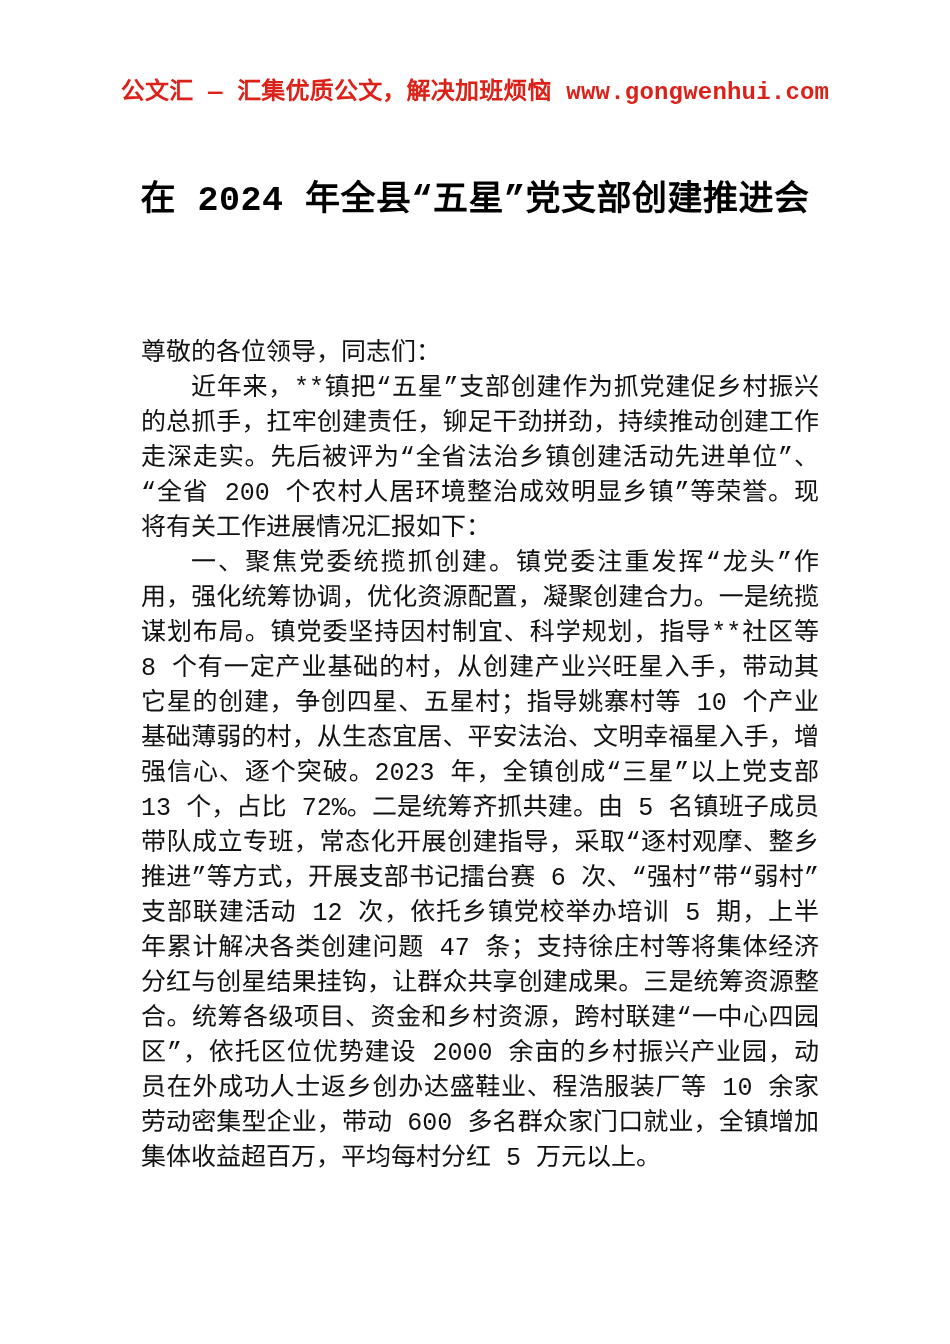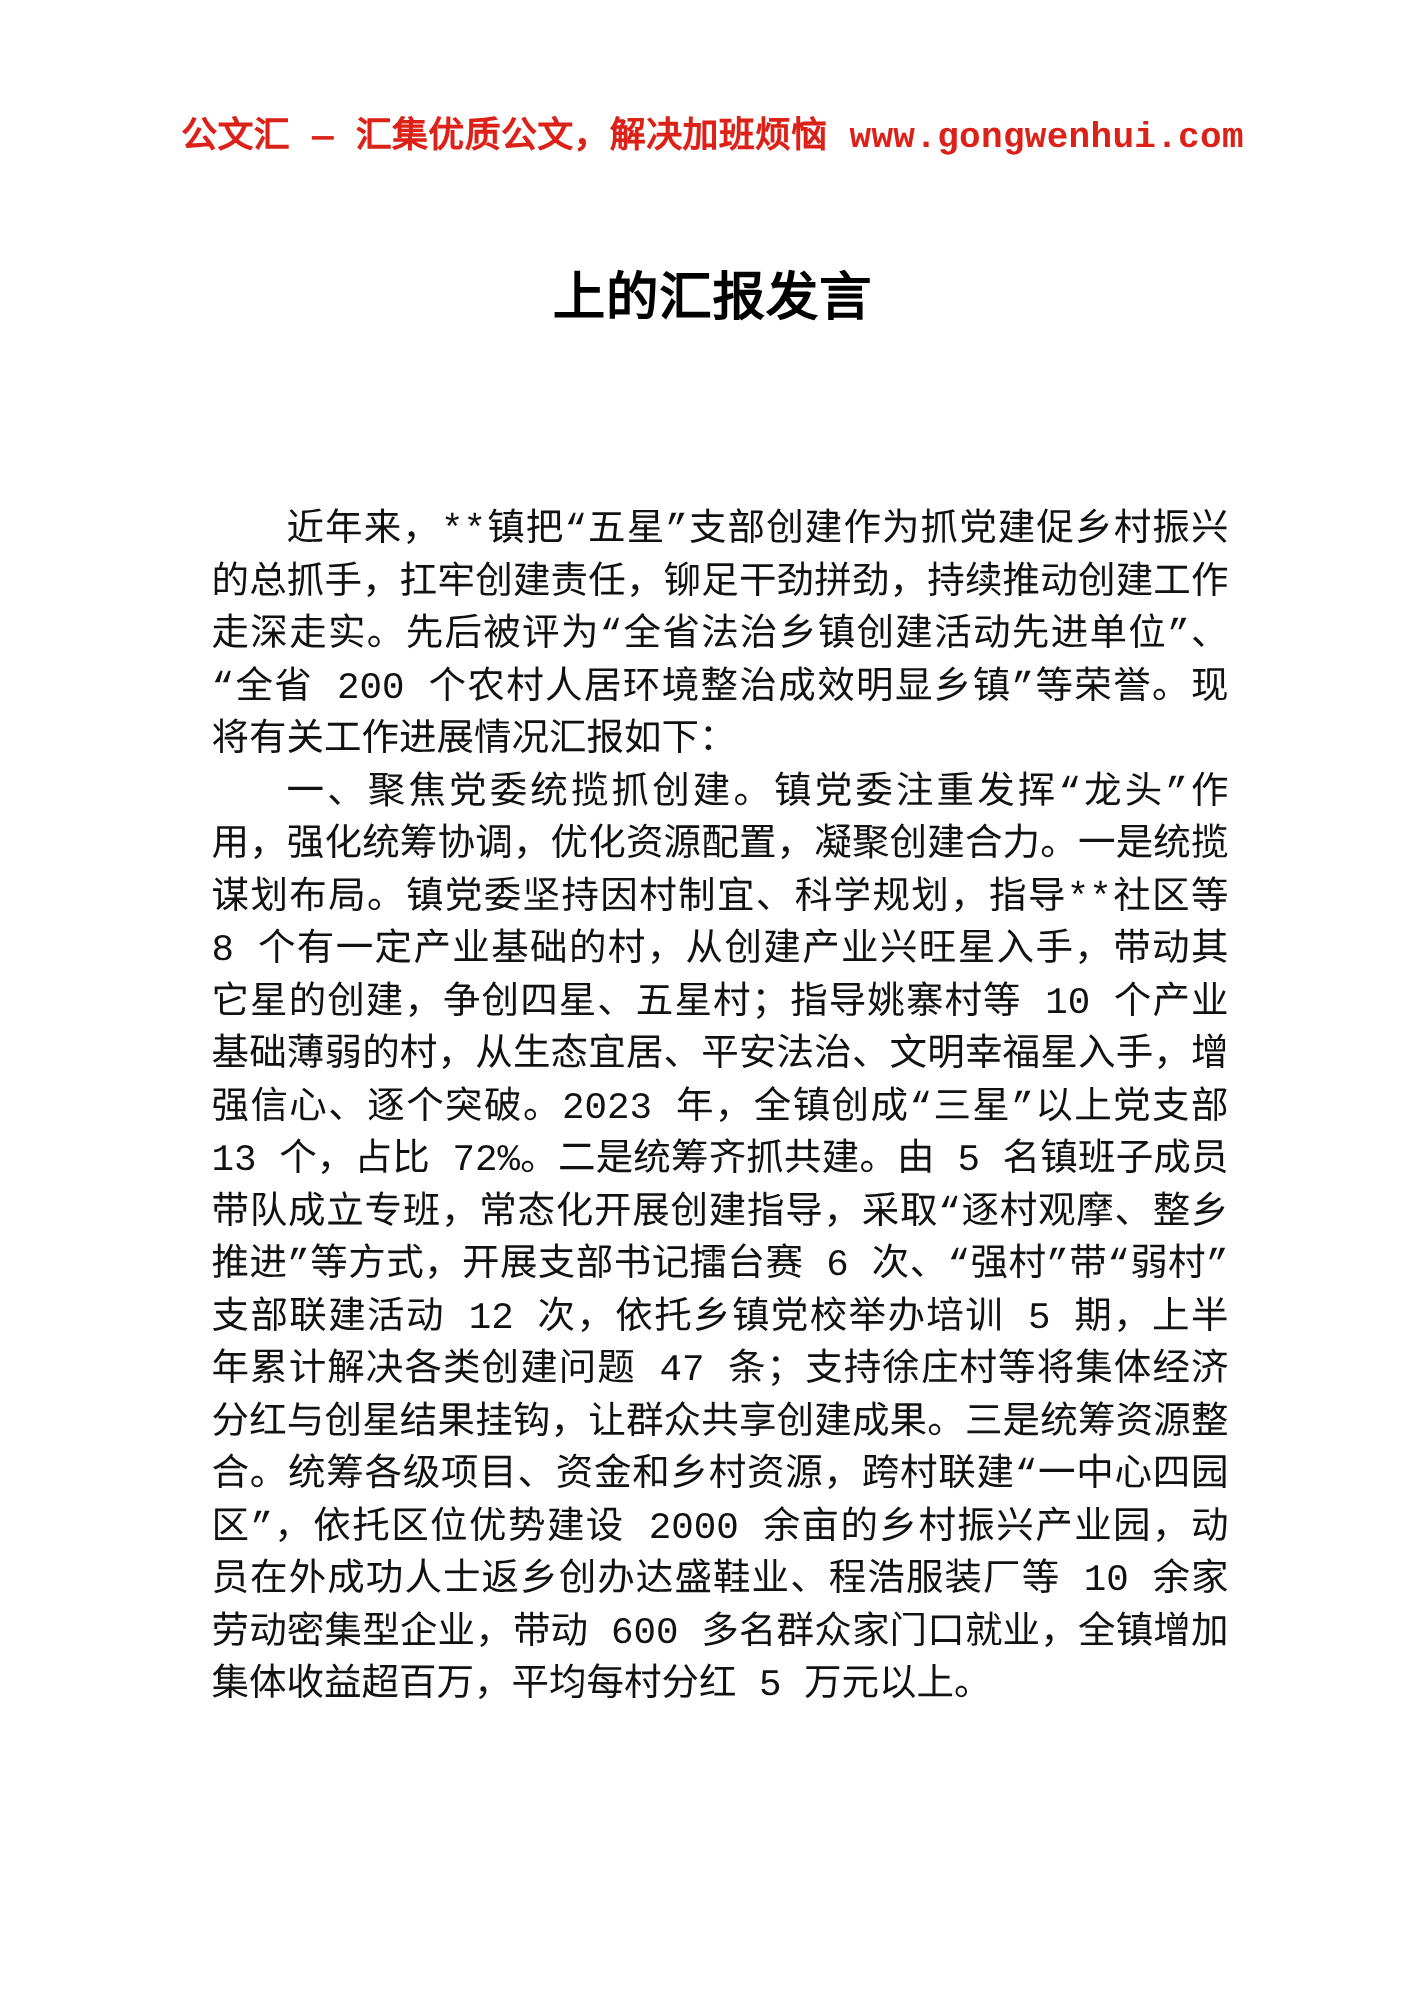--- a/index.html
+++ b/index.html
@@ -83,21 +83,22 @@
   }
 </style>
 </head>
 <body>
 
 <div class="page">
 
   <div class="site-banner">公文汇 — 汇集优质公文，解决加班烦恼 www.gongwenhui.com</div>
 
   <div class="doc-title">
-    <span class="title-line">上的汇报发言</span>
+    <span class="title-line">在 2024 年全县“五星”党支部创建推进会</span>
   </div>
 
   <div class="doc-body">
+    <p class="salutation">尊敬的各位领导，同志们：</p>
     <p class="indent">近年来，**镇把“五星”支部创建作为抓党建促乡村振兴的总抓手，扛牢创建责任，铆足干劲拼劲，持续推动创建工作走深走实。先后被评为“全省法治乡镇创建活动先进单位”、“全省 200 个农村人居环境整治成效明显乡镇”等荣誉。现将有关工作进展情况汇报如下：</p>
     <p class="indent">一、聚焦党委统揽抓创建。镇党委注重发挥“龙头”作用，强化统筹协调，优化资源配置，凝聚创建合力。一是统揽谋划布局。镇党委坚持因村制宜、科学规划，指导**社区等 8 个有一定产业基础的村，从创建产业兴旺星入手，带动其它星的创建，争创四星、五星村；指导姚寨村等 10 个产业基础薄弱的村，从生态宜居、平安法治、文明幸福星入手，增强信心、逐个突破。2023 年，全镇创成“三星”以上党支部 13 个，占比 72%。二是统筹齐抓共建。由 5 名镇班子成员带队成立专班，常态化开展创建指导，采取“逐村观摩、整乡推进”等方式，开展支部书记擂台赛 6 次、“强村”带“弱村”支部联建活动 12 次，依托乡镇党校举办培训 5 期，上半年累计解决各类创建问题 47 条；支持徐庄村等将集体经济分红与创星结果挂钩，让群众共享创建成果。三是统筹资源整合。统筹各级项目、资金和乡村资源，跨村联建“一中心四园区”，依托区位优势建设 2000 余亩的乡村振兴产业园，动员在外成功人士返乡创办达盛鞋业、程浩服装厂等 10 余家劳动密集型企业，带动 600 多名群众家门口就业，全镇增加集体收益超百万，平均每村分红 5 万元以上。</p>
   </div>
 
 </div>
 
 </body></html>

